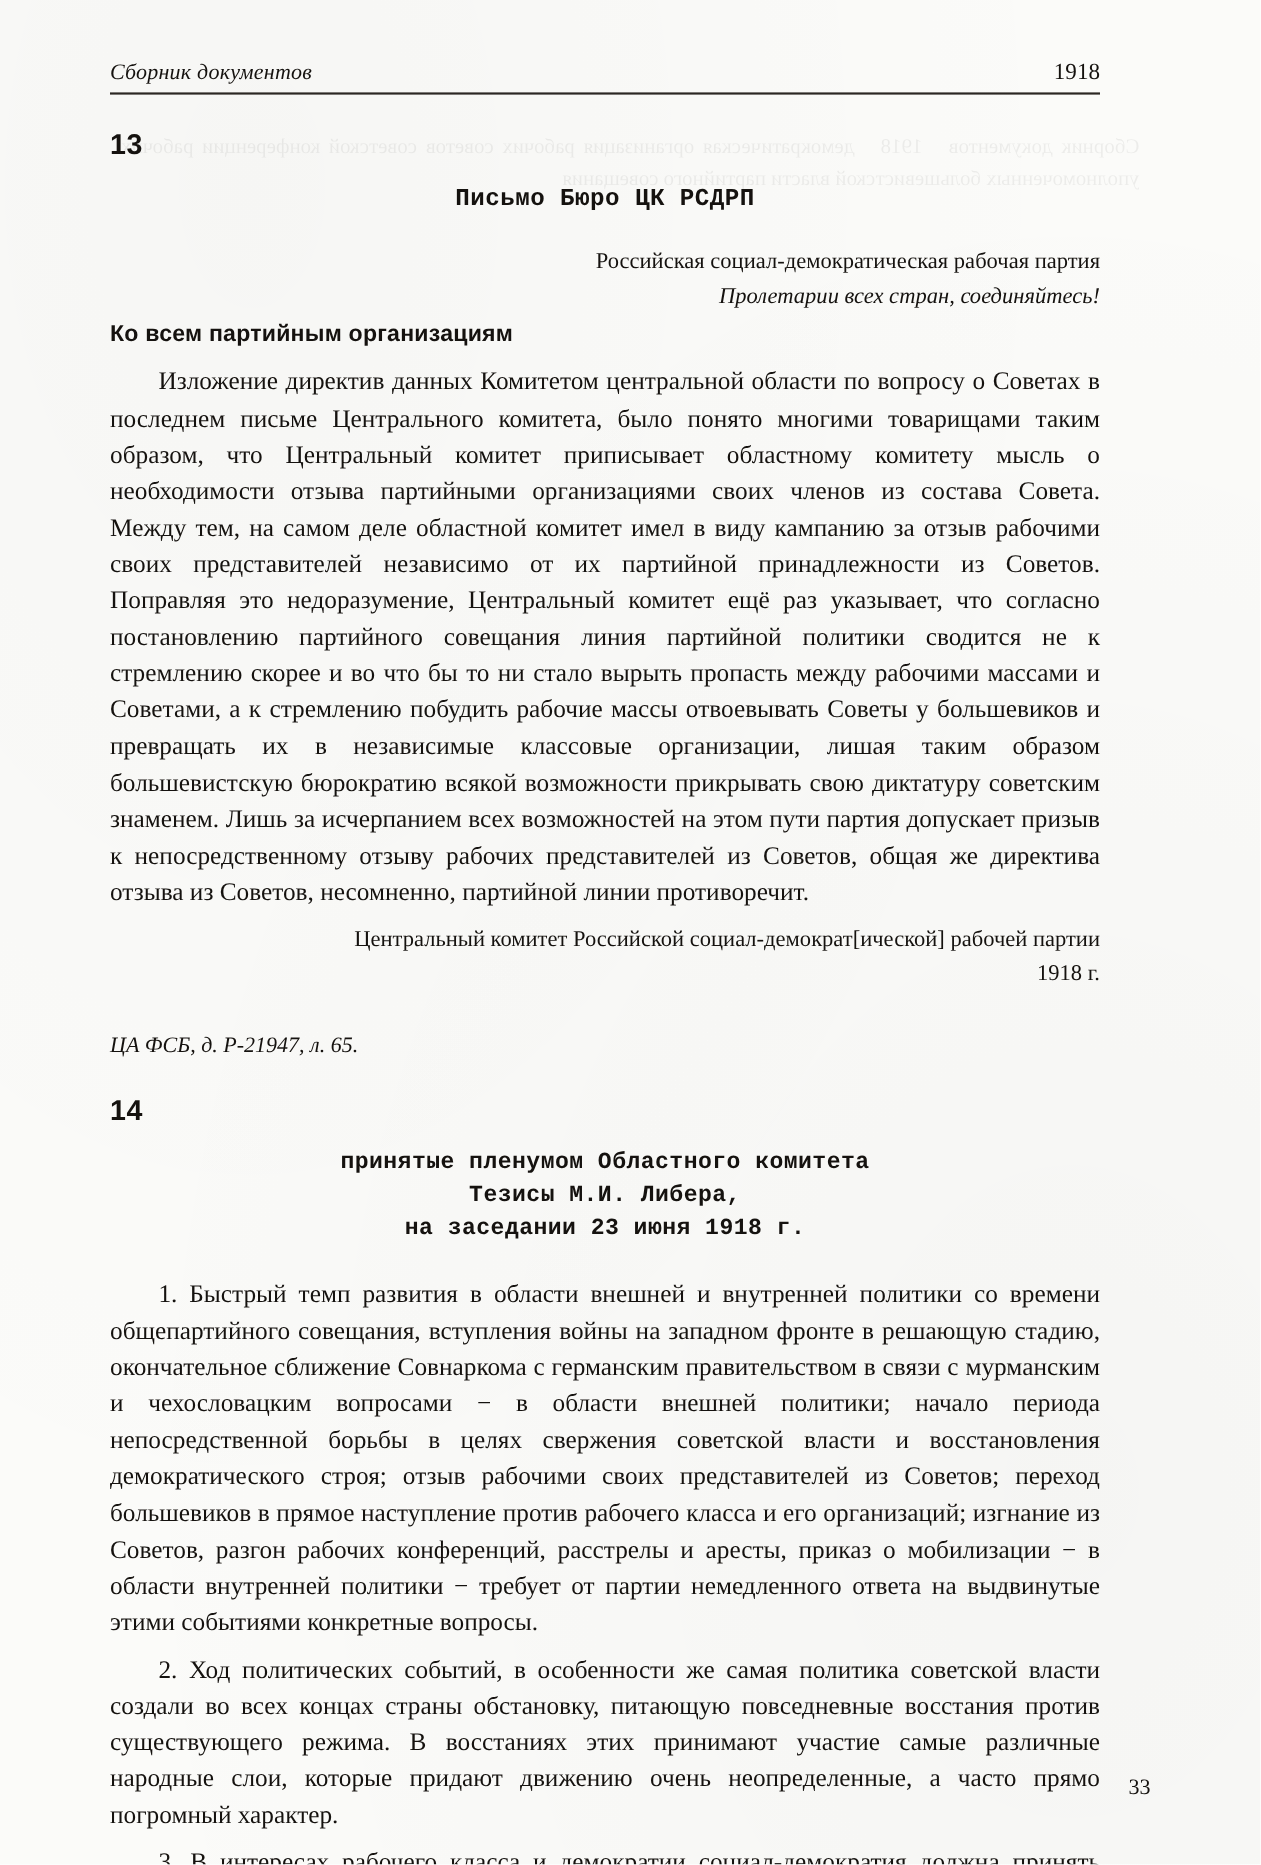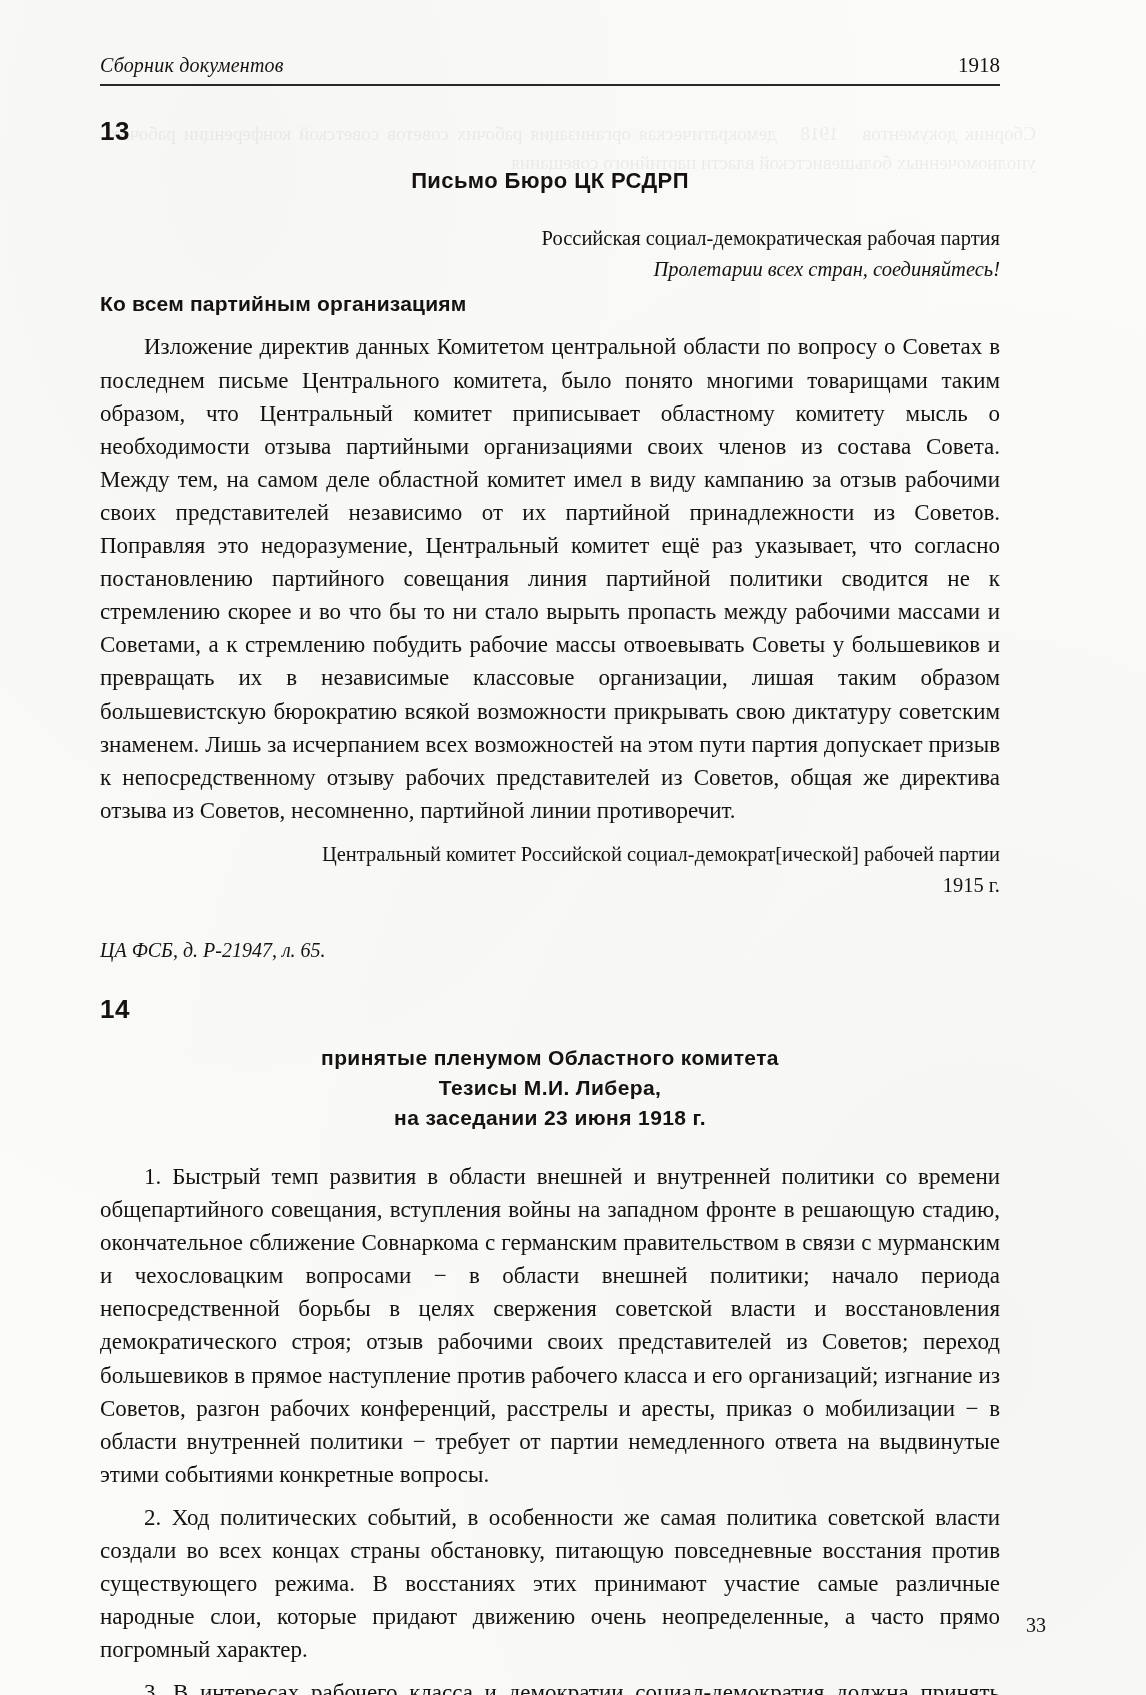--- a/index.html
+++ b/index.html
@@ -60,21 +60,21 @@
   .docnum {
     text-align: left;
     font-family: "Liberation Sans", sans-serif;
     font-weight: bold;
     font-size: 26px;
     letter-spacing: 0.5px;
     margin: 6px 0 18px 0;
   }
   .doctitle {
     text-align: center;
-    font-family: Liberation Sans, sans-serif;
+    font-family: Liberation Mono, monospace;
     font-weight: bold;
     font-size: 22px;
     letter-spacing: 0.4px;
     line-height: 1.45;
     margin-bottom: 26px;
   }
   .doctitle.small {
     font-size: 21px;
   }
 
@@ -175,21 +175,21 @@
         <div>Российская социал-демократическая рабочая партия</div>
         <div class="slogan">Пролетарии всех стран, соединяйтесь!</div>
       </div>
 
       <div class="addressee">Ко всем партийным организациям</div>
 
       <p class="body">Изложение директив данных Комитетом центральной области по вопросу о Советах в последнем письме Центрального комитета, было понято многими товарищами таким образом, что Центральный комитет приписывает областному комитету мысль о необходимости отзыва партийными организациями своих членов из состава Совета. Между тем, на самом деле областной комитет имел в виду кампанию за отзыв рабочими своих представителей независимо от их партийной принадлежности из Советов. Поправляя это недоразумение, Центральный комитет ещё раз указывает, что согласно постановлению партийного совещания линия партийной политики сводится не к стремлению скорее и во что бы то ни стало вырыть пропасть между рабочими массами и Советами, а к стремлению побудить рабочие массы отвоевывать Советы у большевиков и превращать их в независимые классовые организации, лишая таким образом большевистскую бюрократию всякой возможности прикрывать свою диктатуру советским знаменем. Лишь за исчерпанием всех возможностей на этом пути партия допускает призыв к непосредственному отзыву рабочих представителей из Советов, общая же директива отзыва из Советов, несомненно, партийной линии противоречит.</p>
 
       <div class="signature">
         <span>Центральный комитет Российской социал-демократ[ической] рабочей партии</span>
-        <span class="date">1915 г.</span>
+        <span class="date">1918 г.</span>
       </div>
 
       <div class="archive">ЦА ФСБ, д. Р-21947, л. 65.</div>
     </div>
 
     <div class="gap-lg"></div>
 
     <div>
       <div class="docnum">14</div>
       <div class="doctitle small">

